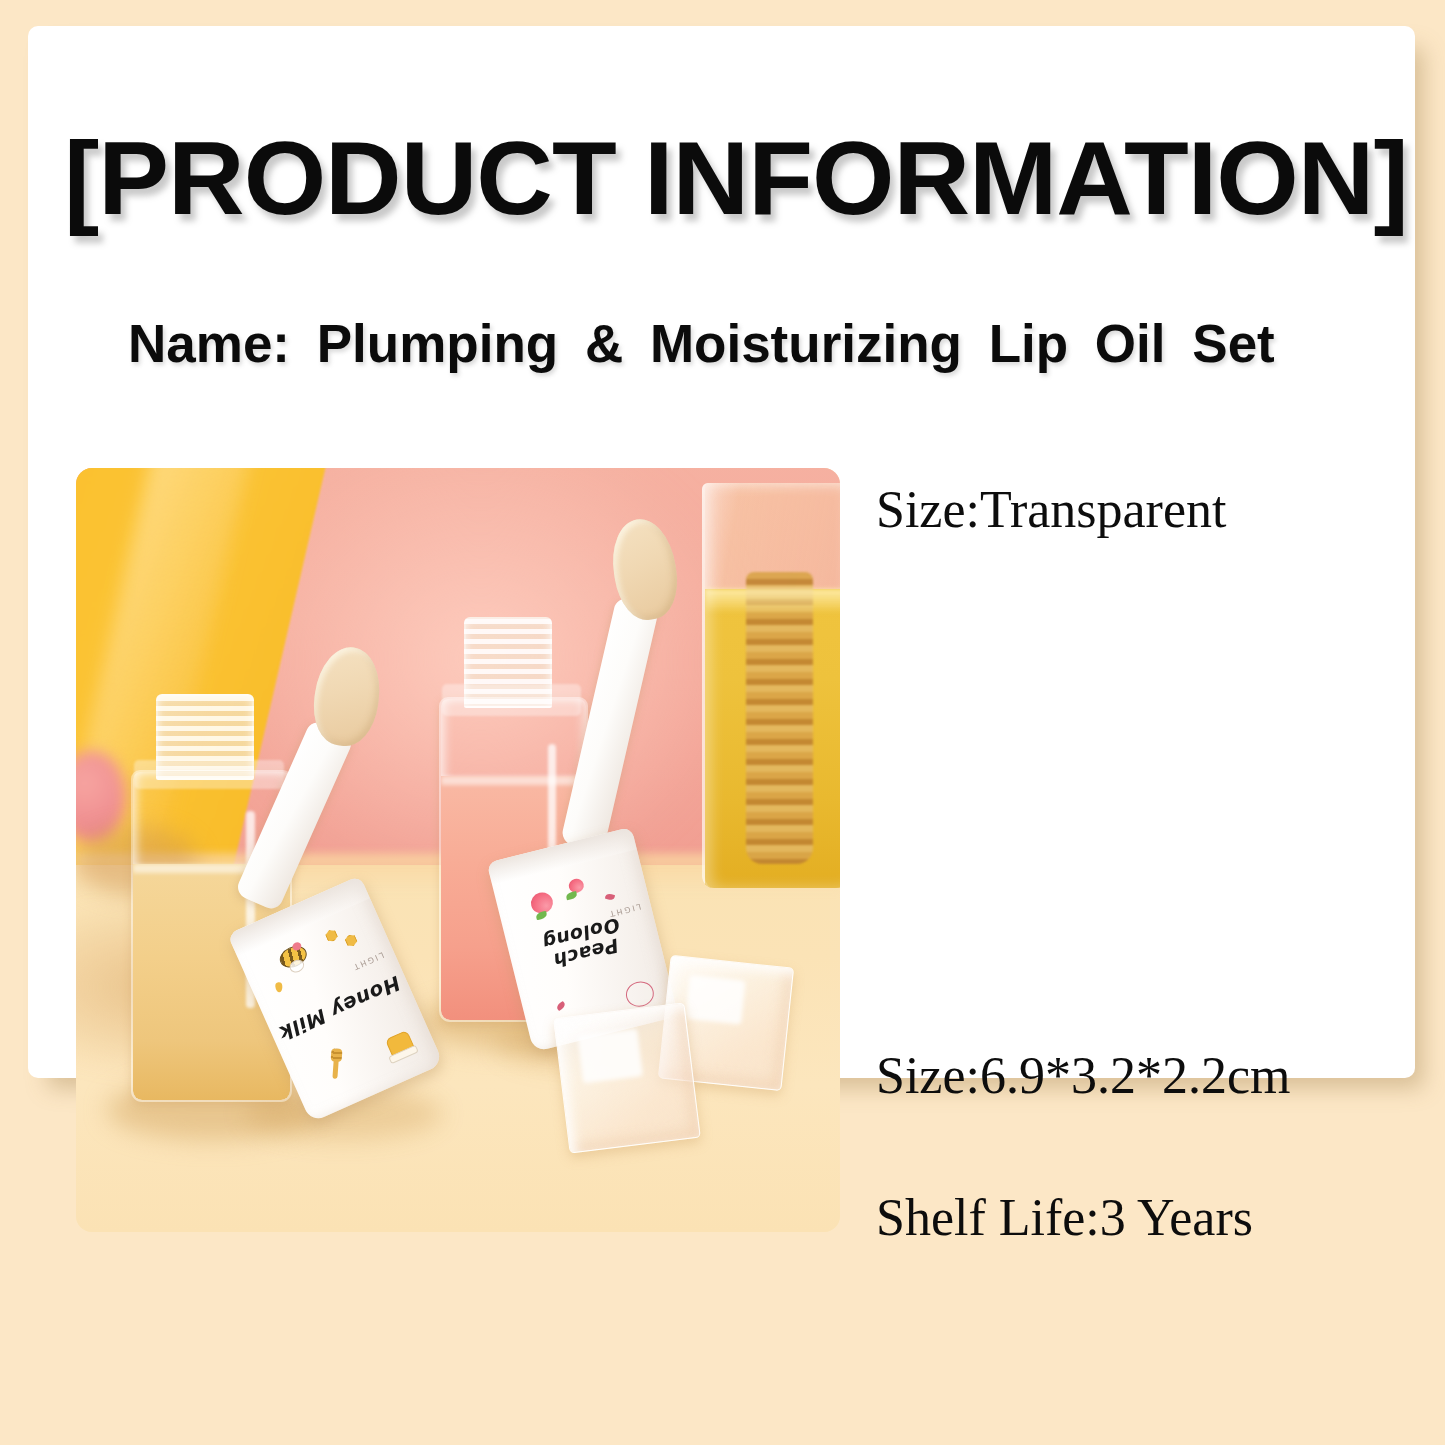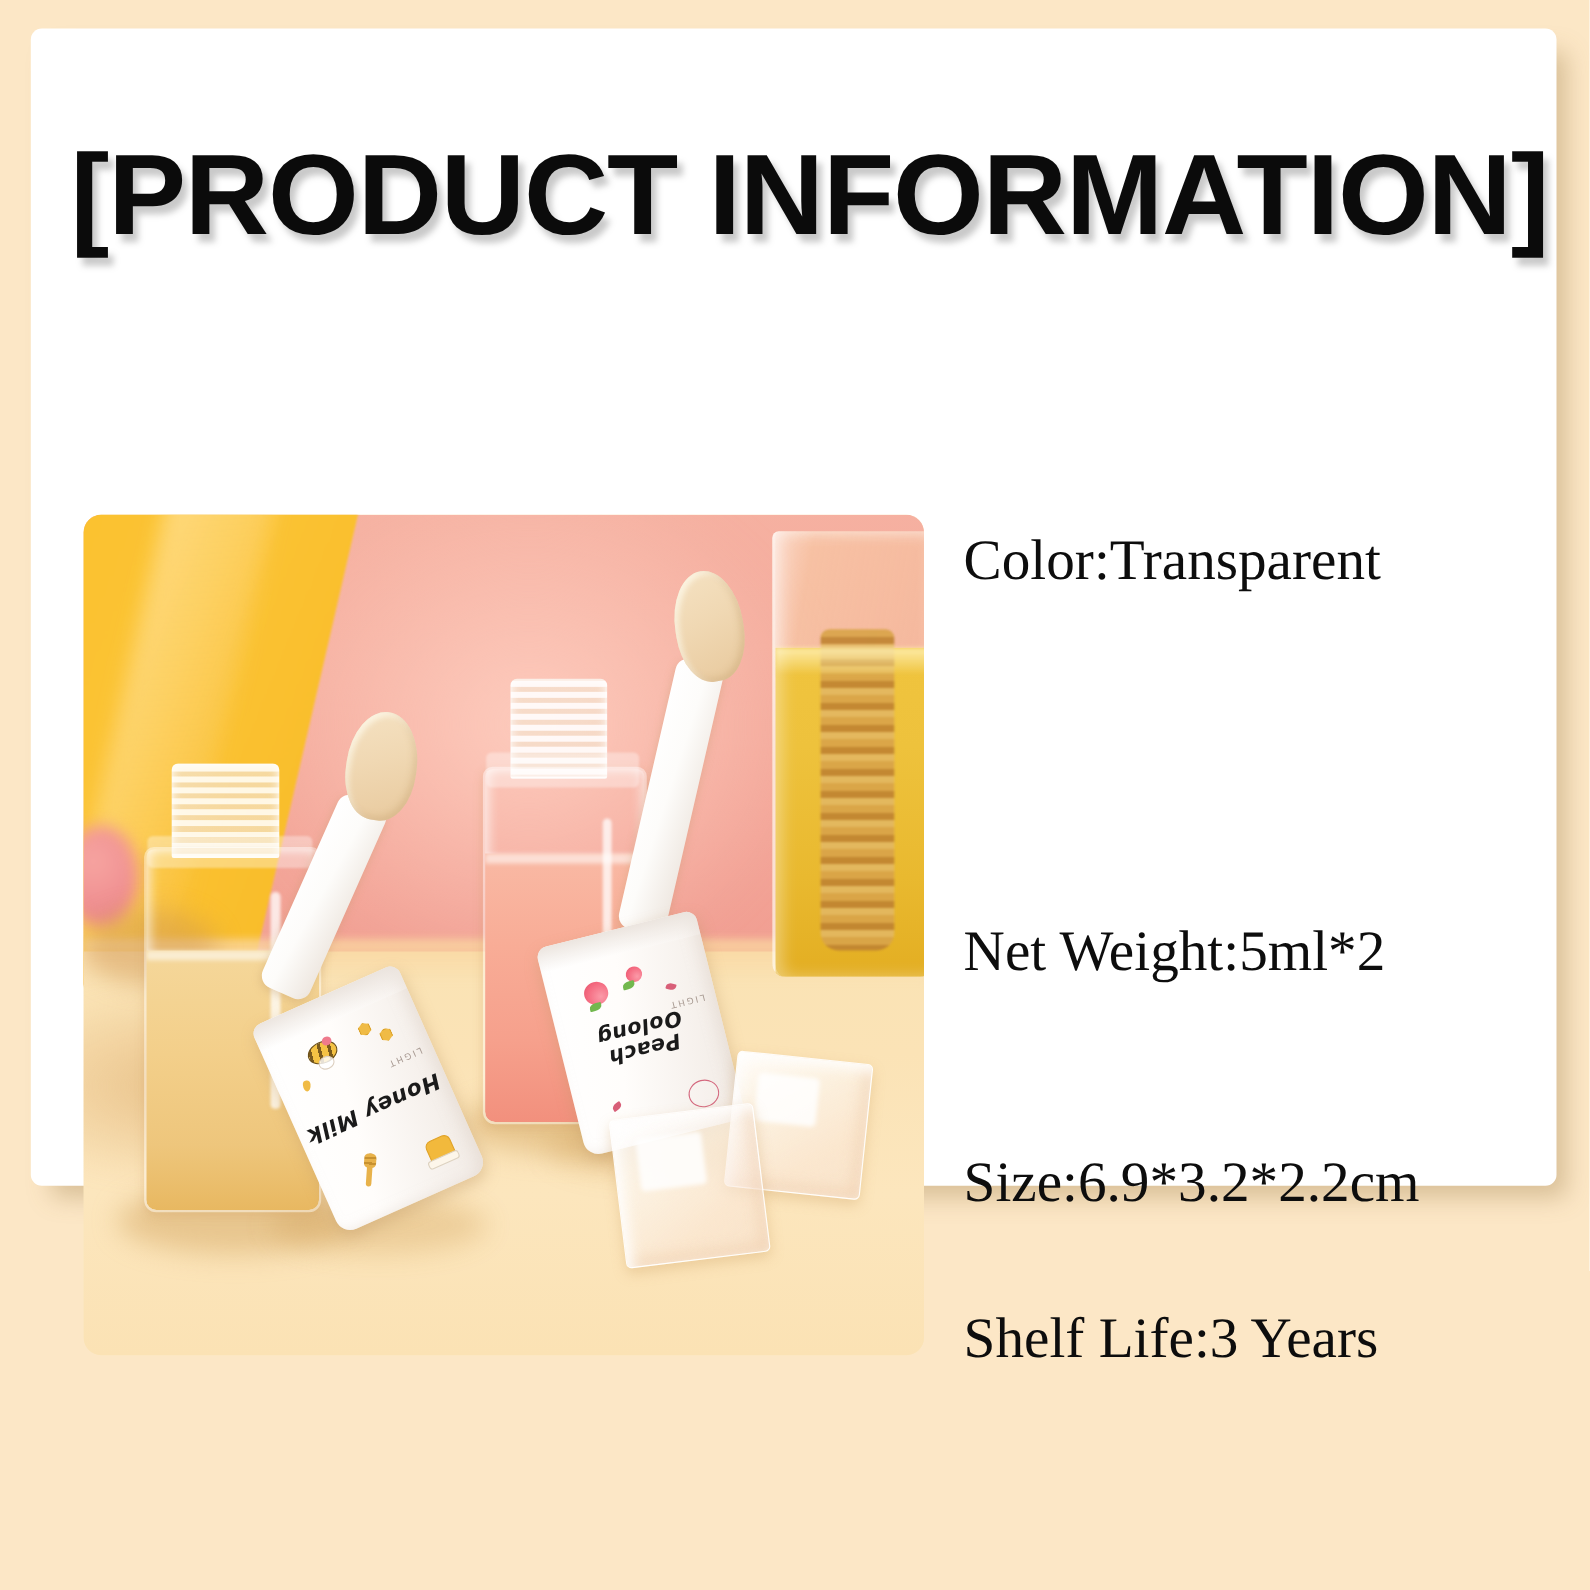--- a/index.html
+++ b/index.html
@@ -486,20 +486,21 @@
 </style>
 </head>
 <body>
 
 <div id="page">
 
   <div class="card">
 
     <div class="headline">[PRODUCT INFORMATION]</div>
 
+    <div class="name-line">Name: Plumping &amp; Moisturizing Lip Oil Set</div>
 
     <div class="photo">
       <div class="photo-inner">
 
         <div class="bg-pink"></div>
         <div class="bg-pink-glow"></div>
         <div class="bg-yellow-panel"></div>
         <div class="bg-yellow-panel-edge"></div>
         <div class="bg-table"></div>
         <div class="bg-table-edge"></div>
@@ -581,20 +582,19 @@
           </div>
         </div>
 
         <div class="ice" id="ice-2"></div>
         <div class="ice" id="ice-1"></div>
 
       </div>
     </div>
 
     <div class="specs">
-      <div class="spec-line s0">Color:Transparent</div>
-      <div class="spec-line s2">Net Weight:5ml*2</div>
+      <div class="spec-line s0">Size:Transparent</div>
       <div class="spec-line s3">Size:6.9*3.2*2.2cm</div>
       <div class="spec-line s4">Shelf Life:3 Years</div>
     </div>
 
   </div>
 </div>
 
 </body></html>

